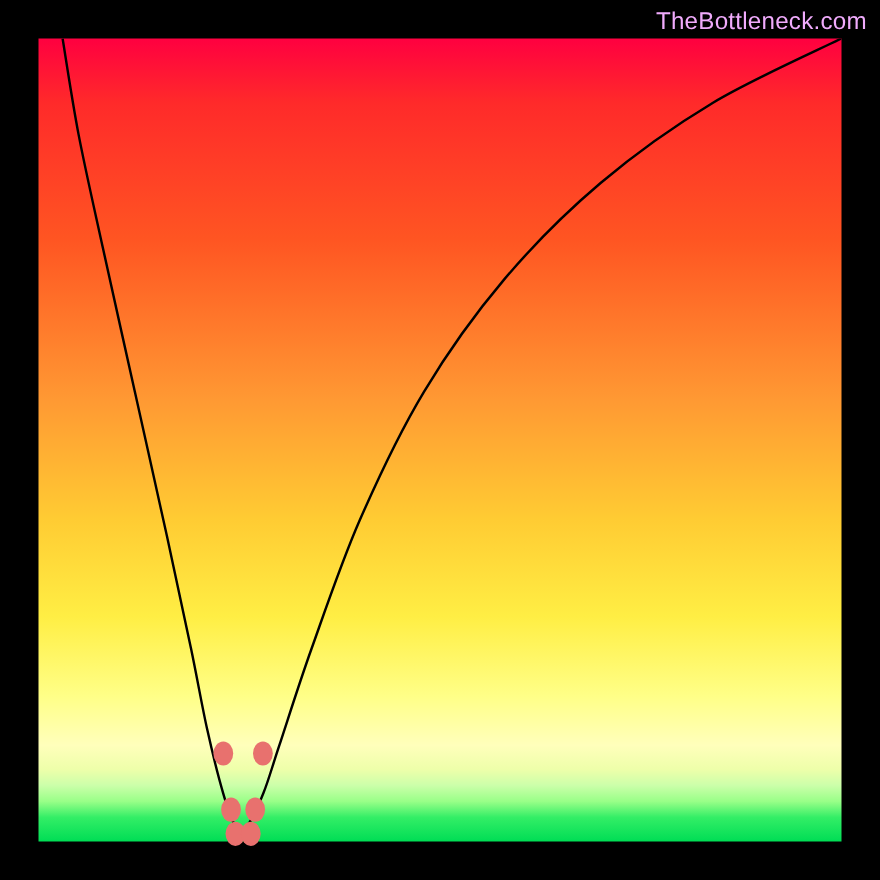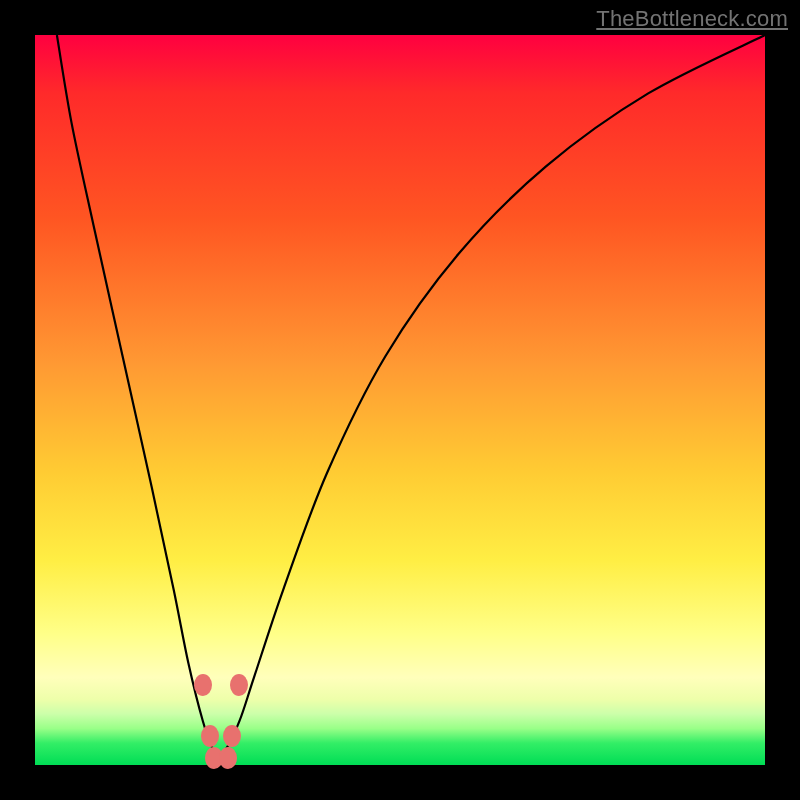--- a/index.html
+++ b/index.html
@@ -7,26 +7,25 @@
     width: 800px;
     height: 800px;
     background: #000;
     position: relative;
     font-family: Arial, Helvetica, sans-serif;
   }
   .watermark {
     position: absolute;
     top: 6px;
     right: 12px;
-    color: #737373;
+    color: #f0abfc;
     font-size: 22px;
     font-weight: 400;
     z-index: 10;
     letter-spacing: 0.2px;
-    text-decoration: underline;
   }
   .plot-area {
     position: absolute;
     left: 35px;
     top: 35px;
     width: 730px;
     height: 730px;
     background: linear-gradient(to bottom,
       #ff0040 0%,
       #ff2a2a 8%,

